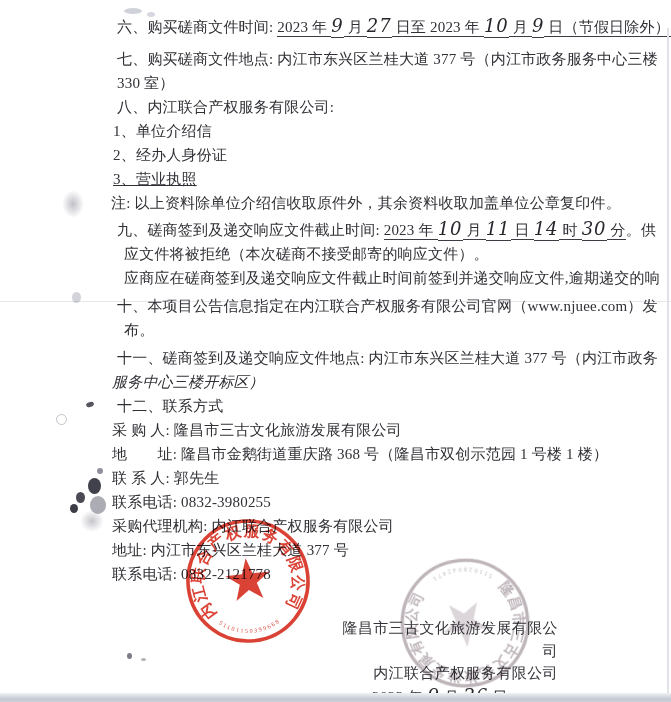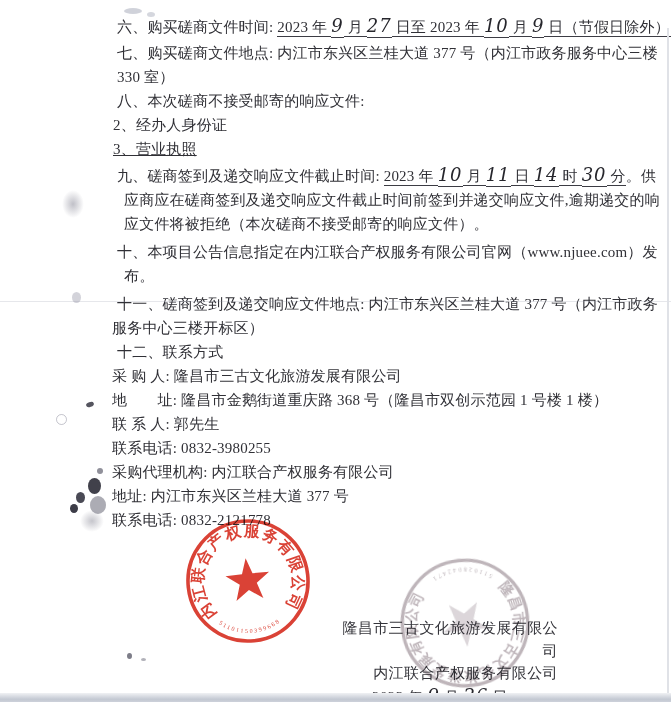--- a/index.html
+++ b/index.html
@@ -27,32 +27,34 @@
                background:linear-gradient(#f0f1f4 0%,#c3c8d2 70%,#cdd1da 100%);}
   .edge-right{position:absolute;top:28px;bottom:9px;right:2px;width:2px;background:#e0e2e7;}
 </style>
 </head>
 <body>
 
 <div class="page">
 
   <div class="doc">
       <div class="line"><span class="">六、购买磋商文件时间: </span><span class="u ">2023 年 </span><span class="u hw">9</span><span class="u "> 月 </span><span class="u hw">27</span><span class="u "> 日至 2023 年 </span><span class="u hw">10</span><span class="u "> 月 </span><span class="u hw">9</span><span class="u "> 日（节假日除外），</span></div>
-      <div class="line" style="margin-top: 2px;"><span class="">七、购买磋商文件地点: 内江市东兴区兰桂大道 377 号（内江市政务服务中心三楼</span></div>
+      <div class="line" style="margin-top: 8px;"><span class="">七、购买磋商文件地点: 内江市东兴区兰桂大道 377 号（内江市政务服务中心三楼</span></div>
       <div class="line"><span class="">330 室）</span></div>
-      <div class="line"><span class="">八、本次磋商不接受邮寄的响应文件:</span></div>
+      <div class="line"><span class="">八、内江联合产权服务有限公司:</span></div>
+      <div class="line" style="margin-left: -4px;"><span class="">1、单位介绍信</span></div>
       <div class="line" style="margin-left: -4px;"><span class="">2、经办人身份证</span></div>
       <div class="line" style="margin-left: -4px; text-decoration: underline;"><span class="">3、营业执照</span></div>
+      <div class="line" style="margin-left: -6px;"><span class="">注: 以上资料除单位介绍信收取原件外，其余资料收取加盖单位公章复印件。</span></div>
       <div class="line" style="margin-top: 2px; text-align: right;"><span class="">九、磋商签到及递交响应文件截止时间: </span><span class="u ">2023 年 </span><span class="u hw">10</span><span class="u "> 月 </span><span class="u hw">11</span><span class="u "> 日 </span><span class="u hw">14</span><span class="u "> 时 </span><span class="u hw">30</span><span class="u "> 分</span><span class="">。供</span></div>
+      <div class="line" style="margin-left: 7px;"><span class="">应文件将被拒绝（本次磋商不接受邮寄的响应文件）。</span></div>
       <div class="line" style="margin-left: 7px;"><span class="">应商应在磋商签到及递交响应文件截止时间前签到并递交响应文件,逾期递交的响</span></div>
-      <div class="line" style="margin-left: 7px;"><span class="">应文件将被拒绝（本次磋商不接受邮寄的响应文件）。</span></div>
       <div class="line" style="margin-top: 4px; text-align: center;"><span class="">十、本项目公告信息指定在内江联合产权服务有限公司官网（www.njuee.com）发</span></div>
       <div class="line" style="margin-left: 7px;"><span class="">布。</span></div>
       <div class="line" style="margin-top: 4px;"><span class="">十一、磋商签到及递交响应文件地点: 内江市东兴区兰桂大道 377 号（内江市政务</span></div>
-      <div class="line" style="margin-left: -5px;"><span class="">服务中心三楼开标区）</span></div>
+      <div class="line" style="margin-left: -5px; font-style: italic;"><span class="">服务中心三楼开标区）</span></div>
       <div class="line"><span class="">十二、联系方式</span></div>
       <div class="line" style="margin-left: -5px;"><span class="">采 购 人: 隆昌市三古文化旅游发展有限公司</span></div>
       <div class="line" style="margin-left: -5px;"><span class="">地　　址: 隆昌市金鹅街道重庆路 368 号（隆昌市双创示范园 1 号楼 1 楼）</span></div>
       <div class="line" style="margin-left: -5px;"><span class="">联 系 人: 郭先生</span></div>
       <div class="line" style="margin-left: -5px;"><span class="">联系电话: 0832-3980255</span></div>
       <div class="line" style="margin-left: -5px;"><span class="">采购代理机构: 内江联合产权服务有限公司</span></div>
       <div class="line" style="margin-left: -5px;"><span class="">地址: 内江市东兴区兰桂大道 377 号</span></div>
       <div class="line" style="margin-left: -5px;"><span class="">联系电话: 0832-2121778</span></div>
     </div>
 

